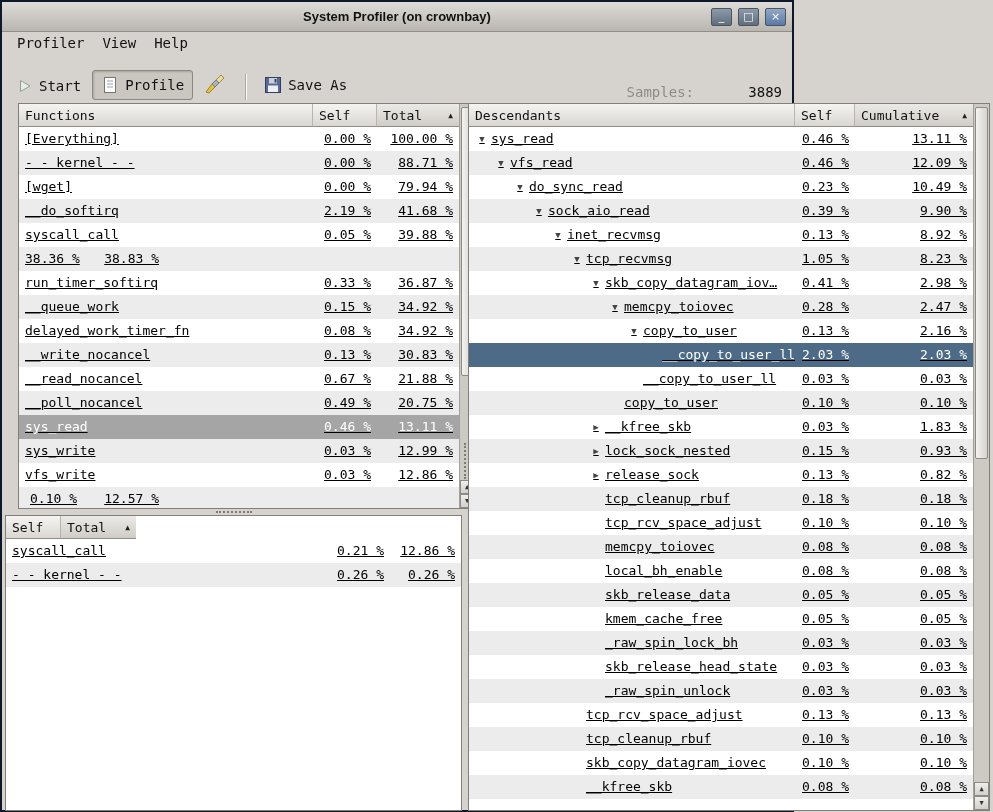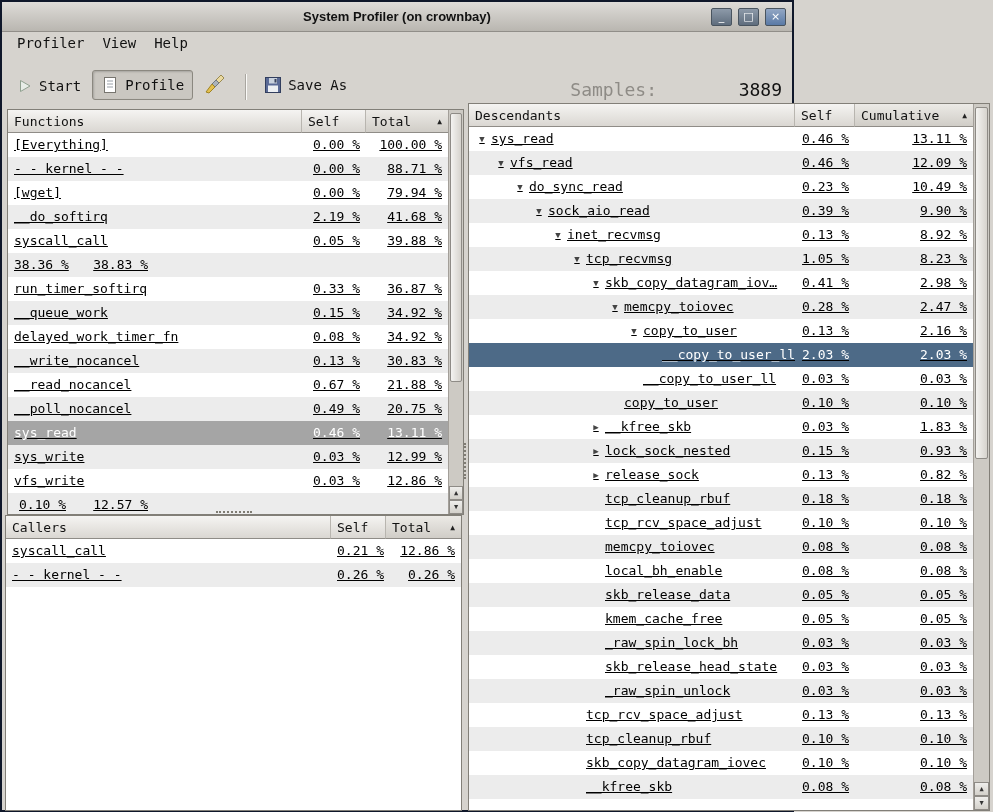--- a/index.html
+++ b/index.html
@@ -21,21 +21,21 @@
   
   .menubar { height:26px; display:flex; align-items:flex-start; padding-left:6px; font-size:14px; color:#111; }
   .menu-item { padding:3px 9px; }
 
   
   .toolbar { height:42px; display:flex; align-items:flex-end; padding:0 6px; }
   .tb-btn { display:flex; align-items:center; gap:6px; padding:5px 8px; font-size:14px; color:#111;
             border:1px solid transparent; border-radius:3px; margin-right:2px; }
   .tb-btn.pressed { background:#cac7c1; border:1px solid #8b8880; box-shadow:inset 1px 1px 2px rgba(0,0,0,.18); }
   .tb-sep { width:2px; height:26px; margin:0 8px; border-left:1px solid #a9a6a0; border-right:1px solid #fbfaf8; }
-  .samples { margin-left:auto; display:flex; align-items:center; font-size:18px; padding-right:4px;gap:37px; }
+  .samples { margin-left:auto; display:flex; align-items:center; font-size:14px; padding-right:4px; }
   .samples-label { color:#8e8b86; }
   .samples-value { width:88px; text-align:right; color:#111; }
 
   
   .main { position:relative; height:714px; }
   .pane { position:absolute; border:1px solid #827f78; background:#fff; display:flex; }
   .tv { flex:1; display:flex; flex-direction:column; overflow:hidden; }
   .thead { display:flex; flex:none; }
   .th { height:23px; background:linear-gradient(#f5f4f2,#dad7d2); border-right:1px solid #b8b5af;
         border-bottom:1px solid #8f8c87; padding:0 6px; font-size:13px; color:#111;
@@ -131,21 +131,21 @@
       <span>Save As</span>
     </div>
     <div class="samples">
       <span class="samples-label">Samples:</span>
       <span class="samples-value">3889</span>
     </div>
   </div>
 
   <div class="main">
 
-    <div class="pane functions" style="left:5px; top:3px; width:457px; height:406px;margin-top:6px;">
+    <div class="pane functions" style="left:16px; top:3px; width:457px; height:406px;">
       <div class="tv">
         <div class="thead functions-h">
           <div class="th name">
               <span>Functions</span>
             </div>
           <div class="th self">
               <span>Self</span>
             </div>
           <div class="th total sorted">
               <span>Total</span>
@@ -242,23 +242,20 @@
       </div>
     </div>
 
     <div class="h-splitter" style="left:3px; top:409px; width:457px; height:6px;">
       <div class="h-grip"></div>
     </div>
 
     <div class="pane callers" style="left:3px; top:415px; width:457px; height:296px;">
       <div class="tv">
         <div class="thead">
-          <div class="th name">
-              <span>Callers</span>
-            </div>
           <div class="th self">
               <span>Self</span>
             </div>
           <div class="th total sorted">
               <span>Total</span>
               <span class="sort-arrow">▲</span>
             </div>
         </div>
         <div class="tbody">
             <div class="tr">

